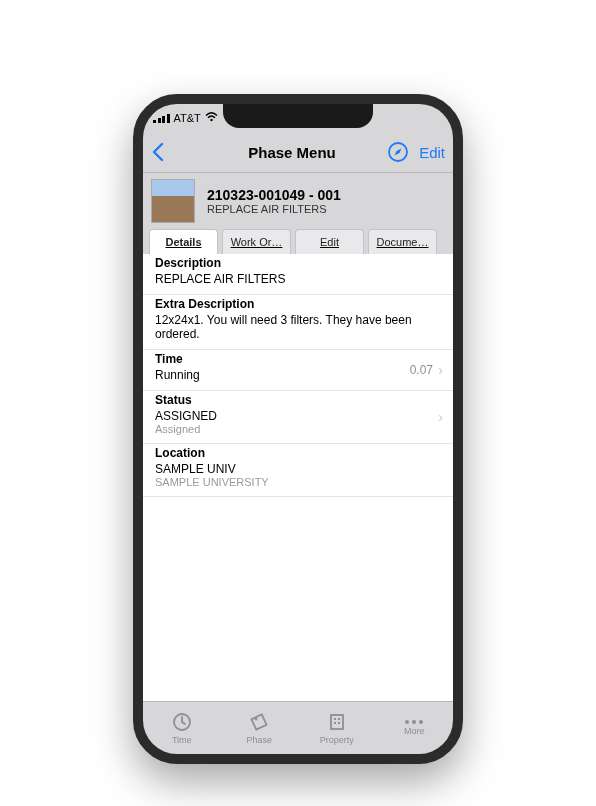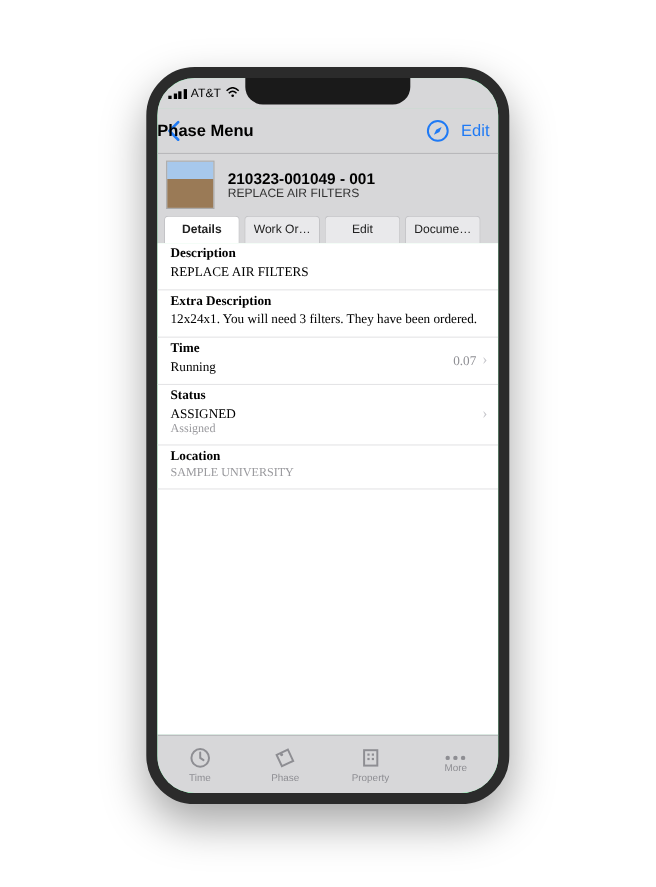--- a/index.html
+++ b/index.html
@@ -9,24 +9,24 @@
     font-size: 14px;
     color: #000;
     background: #fff;
     width: 596px;
     height: 806px;
     overflow: hidden;
   }
   .phone {
     width: 310px;
     height: 650px;
-    margin: 61px auto 0;
+    margin: 94px auto 0;
     border: 10px solid #2b2b2b;
     border-radius: 44px;
-    background: #86efac;
+    background: #14532d;
     position: relative;
     overflow: hidden;
     box-shadow: 0 18px 40px rgba(0,0,0,0.35);
   }
   .notch {
     position: absolute;
     top: -2px; left: 50%;
     transform: translateX(-50%);
     width: 150px; height: 26px;
     background: #1a1a1a;
@@ -75,20 +75,21 @@
     border-bottom: 1px solid #b8b8bb;
     display: flex;
     align-items: center;
     justify-content: space-between;
     padding: 0 8px;
     position: relative;
   }
   .navbar .title {
     position: absolute;
     left: 0; right: 12px;
+    text-align: center;
     font-size: 15px;
     font-weight: 600;
     color: #000;
     pointer-events: none;
   }
   .nav-left, .nav-right {
     display: flex;
     align-items: center;
     gap: 10px;
     color: #1f7af5;
@@ -116,20 +117,21 @@
   .header-text h2 {
     margin: 0; font-size: 11px; font-weight: 400;
     color: #333;
   }
 
   .tabs {
     background: #d7d7d9;
     display: flex;
     padding: 6px 16px 0 6px;
     gap: 4px;
+    text-decoration: underline;
   }
   .tab {
     flex: 1;
     font-size: 11px;
     text-align: center;
     padding: 6px 2px;
     border: 1px solid #c4c4c7;
     border-bottom: none;
     border-radius: 4px 4px 0 0;
     background: #e9e9eb;
@@ -145,21 +147,20 @@
 
   .content {
     flex: 1;
     overflow: auto;
     background: #fff;
   }
   .section {
     padding: 2px 12px 8px;
     border-bottom: 1px solid #e4e4e6;
     position: relative;
-    font-family: Liberation Serif, serif;
   }
   .section .label {
     font-size: 12px;
     font-weight: 700;
     color: #000;
     margin-bottom: 2px;
   }
   .section .value {
     font-size: 12px;
     color: #000;
@@ -294,20 +295,21 @@
 
       <div class="section">
         <div class="label">Status</div>
         <div class="value">ASSIGNED</div>
         <div class="sub">Assigned</div>
         <span class="chev">›</span>
       </div>
 
       <div class="section">
         <div class="label">Location</div>
+        <div class="value">SAMPLE UNIV</div>
         <div class="sub">SAMPLE UNIVERSITY</div>
       </div>
 
     </div>
 
     <div class="tabbar">
       <div class="item">
         <span>
           <svg width="22" height="22" viewBox="0 0 22 22">
             <circle cx="11" cy="11" r="8" stroke="#8e8e93" stroke-width="1.8" fill="none"></circle>

